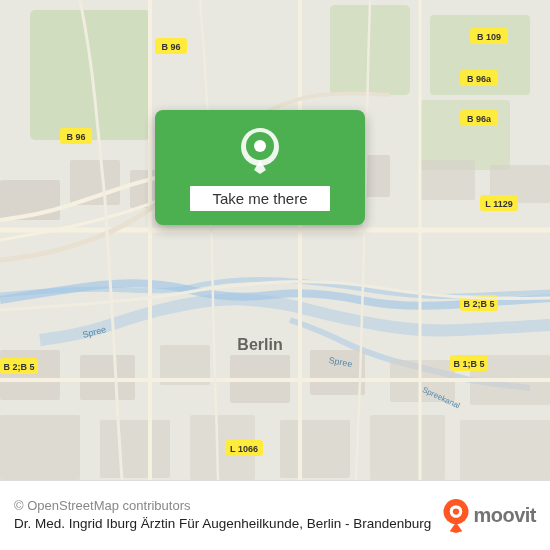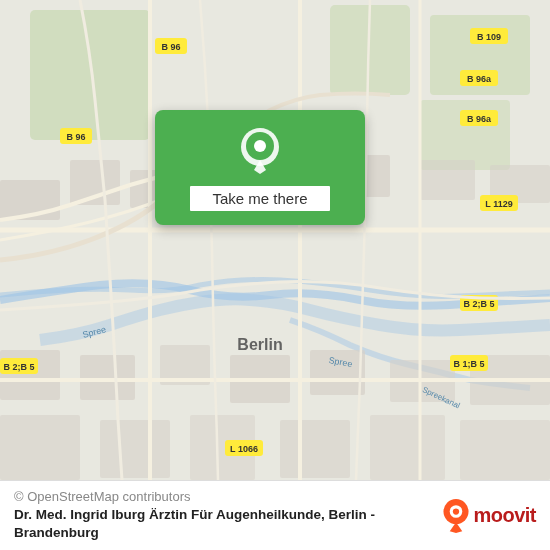--- a/index.html
+++ b/index.html
@@ -80,41 +80,41 @@
 
     #osm-credit {
       font-size: 13px;
       color: #888;
       margin-bottom: 2px;
     }
 
     #place-name {
       font-size: 13.5px;
       color: #222;
-      font-weight: 700;
+      font-weight: 400;
       line-height: 1.3;
     }
 
     #moovit-logo {
       display: flex;
       align-items: center;
       gap: 3px;
       flex-shrink: 0;
       margin-left: 10px;
     }
 
     #moovit-pin {
       width: 28px;
       height: 34px;
     }
 
     #moovit-text {
       font-size: 20px;
       font-weight: 700;
-      color: #b91c1c;
+      color: #737373;
       letter-spacing: -0.5px;
     }
   </style>
 </head>
 <body>
 
 <div id="map-container">
   <svg id="map-svg" viewBox="0 0 550 480" xmlns="http://www.w3.org/2000/svg">
 
     <rect width="550" height="480" fill="#e8e8e0"></rect>

